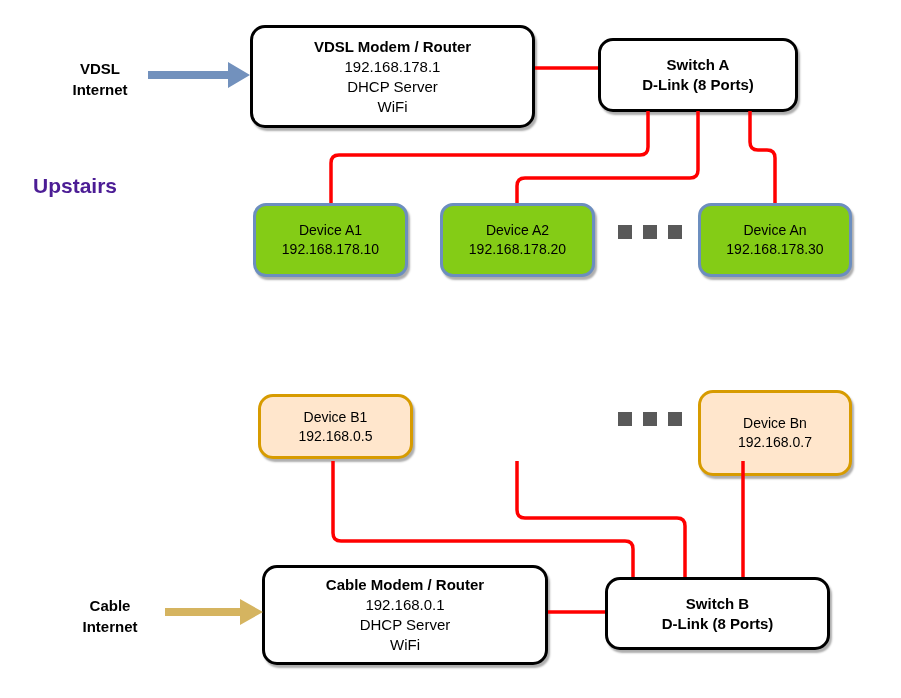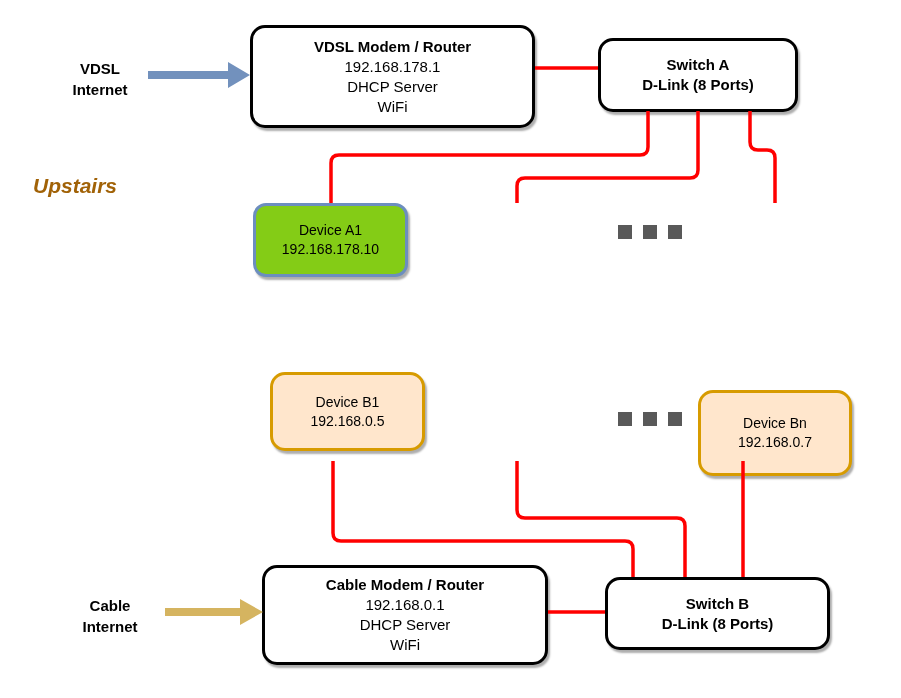--- a/index.html
+++ b/index.html
@@ -22,21 +22,21 @@
     background:#84cc16; border:3px solid #6c8ebf; border-radius:13px;
     font-size:14px; line-height:19px;
   }
   .node-orange {
     background:#ffe6cc; border:3px solid #d79b00; border-radius:15px;
     font-size:14px; line-height:19px;
   }
   .node .title {font-weight:bold;}
   .node-switch div {font-weight:bold;}
   .floor-label {
-    position:absolute; color:#a16207; font-size:21px; font-weight:bold; font-style:italic;
+    position:absolute; color:#4c1d95; font-size:21px; font-weight:bold; 
     white-space:nowrap;
   }
   .arrow-label {
     position:absolute; font-size:15px; font-weight:bold; color:#000;
     text-align:center; white-space:pre-line; line-height:21px;
   }
   .dots {position:absolute; display:flex; gap:11px;}
   .dots .dot {width:14px; height:14px; background:#595959;}
 </style>
 </head>
@@ -61,29 +61,37 @@
   <div class="node node-black node-switch" style="left:598px; top:38px; width:200px; height:74px;">
     <div>Switch A</div>
     <div>D-Link (8 Ports)</div>
   </div>
 
   <div class="node node-blue" style="left:253px; top:203px; width:155px; height:74px;">
     <div>Device A1</div>
     <div>192.168.178.10</div>
   </div>
 
+  <div class="node node-blue" style="left:440px; top:203px; width:155px; height:74px;">
+    <div>Device A2</div>
+    <div>192.168.178.20</div>
+  </div>
 
+  <div class="node node-blue" style="left:698px; top:203px; width:154px; height:74px;">
+    <div>Device An</div>
+    <div>192.168.178.30</div>
+  </div>
 
   <div class="dots" style="left:618px; top:225px;">
     <div class="dot"></div>
     <div class="dot"></div>
     <div class="dot"></div>
   </div>
 
-  <div class="node node-orange" style="left:258px; top:372px; width:155px; height:79px;margin-left:12px;">
+  <div class="node node-orange" style="left:258px; top:394px; width:155px; height:65px;">
     <div>Device B1</div>
     <div>192.168.0.5</div>
   </div>
 
 
   <div class="node node-orange" style="left:698px; top:390px; width:154px; height:86px;">
     <div>Device Bn</div>
     <div>192.168.0.7</div>
   </div>
 

